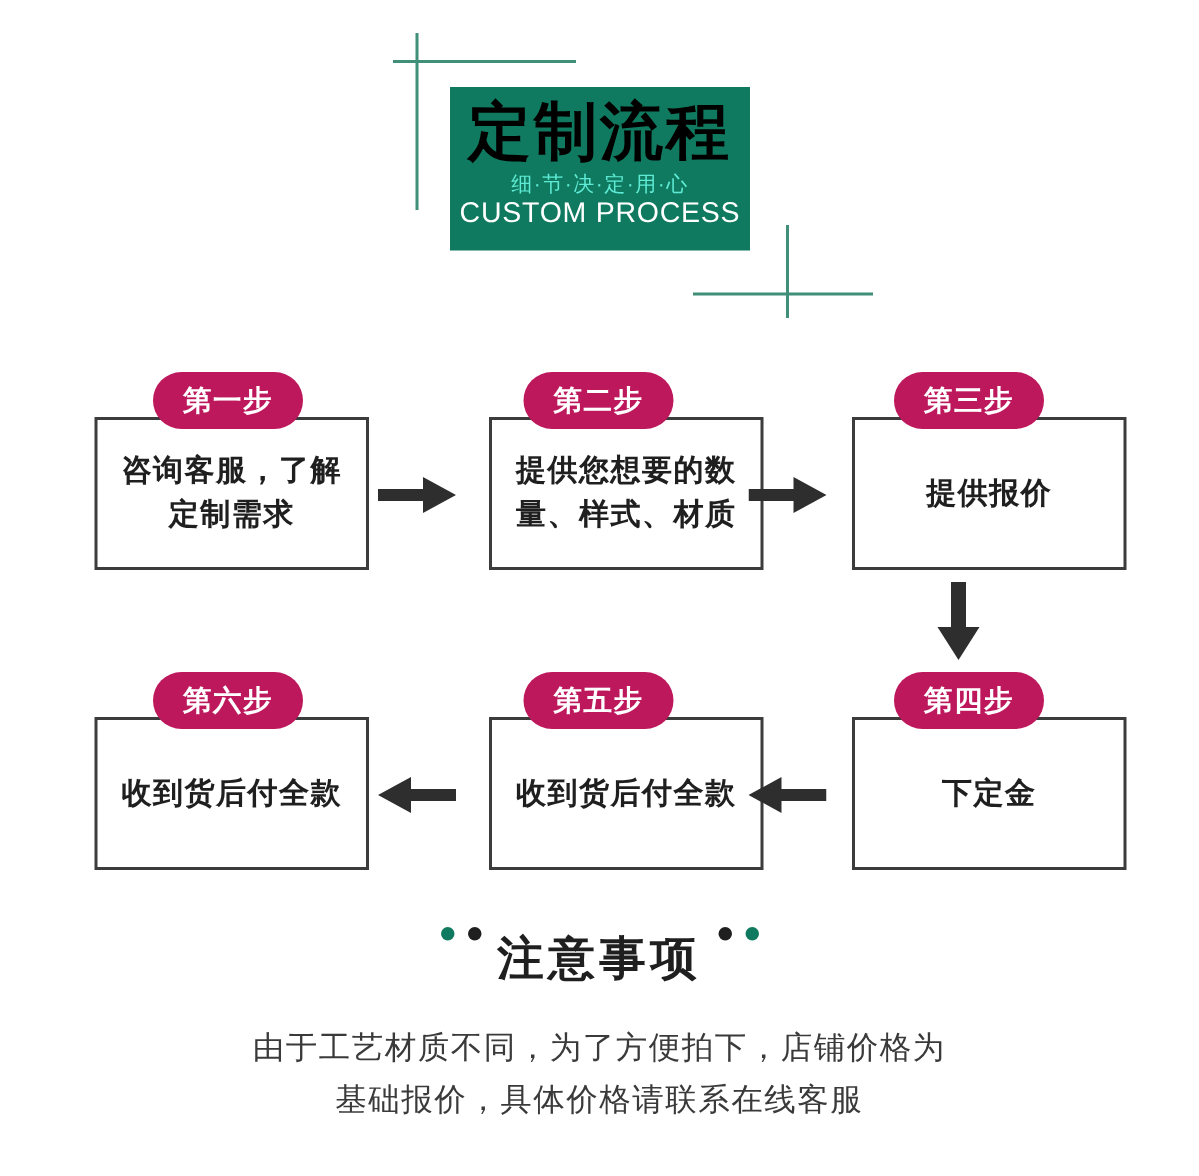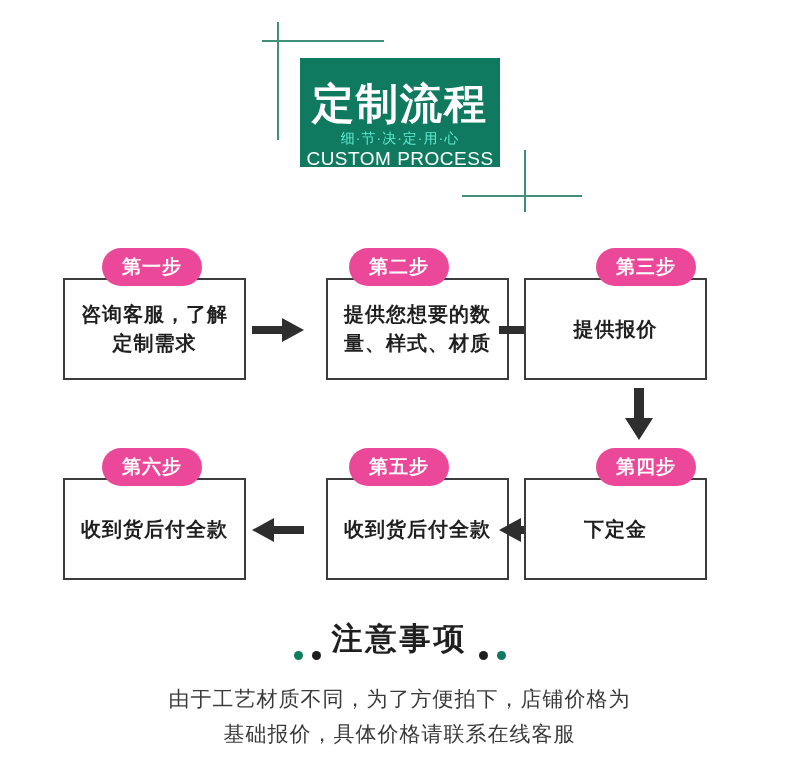--- a/index.html
+++ b/index.html
@@ -42,27 +42,26 @@
     height: 109px;
     background: #0f7a5f;
     box-sizing: border-box;
     display: flex;
     flex-direction: column;
     align-items: center;
     justify-content: flex-start;
     padding-top: 6px;
   }
   .title-main {
-    color: #ffffff;
+    color: #000000;
     font-size: 42px;
     font-weight: bold;
     letter-spacing: 2px;
     line-height: 1.12;
     white-space: nowrap;
-    margin-top: 16px;
   }
   .title-sub-cn {
     color: #5eead4;
     font-size: 14px;
     letter-spacing: 1px;
     line-height: 1.2;
     margin-top: 3px;
     white-space: nowrap;
   }
   .title-sub-en {
@@ -91,38 +90,38 @@
     height: 102px;
     border: 2px solid #3c3c3c;
     box-sizing: border-box;
     background: #ffffff;
     display: flex;
     align-items: center;
     justify-content: center;
   }
   .step.col-1 { left: 63px; }
   .step.col-2 { left: 326px; }
-  .step.col-3 { left: 524px; }
+  .step.col-3 { left: 568px; }
 
   .step-text {
     font-size: 20px;
     font-weight: bold;
     color: #1f1f1f;
     text-align: center;
     line-height: 1.45;
     letter-spacing: 1px;
     padding: 0 8px;
   }
 
   .step-badge {
     position: absolute;
     top: 0;
     width: 100px;
     height: 38px;
-    background: #ec4899;
+    background: #be185d;
     border-radius: 19px;
     color: #ffffff;
     font-size: 19px;
     font-weight: bold;
     letter-spacing: 1px;
     display: flex;
     align-items: center;
     justify-content: center;
     z-index: 3;
   }
@@ -155,21 +154,21 @@
   
   .notice {
     position: absolute;
     left: 0;
     top: 618px;
     width: 799px;
     text-align: center;
   }
   .notice-heading {
     display: flex;
-    align-items: flex-end;
+    align-items: flex-start;
     justify-content: center;
     gap: 9px;
   }
   .notice-title {
     font-size: 31px;
     font-weight: bold;
     color: #1f1f1f;
     letter-spacing: 3px;
     margin: 0 2px;
   }

